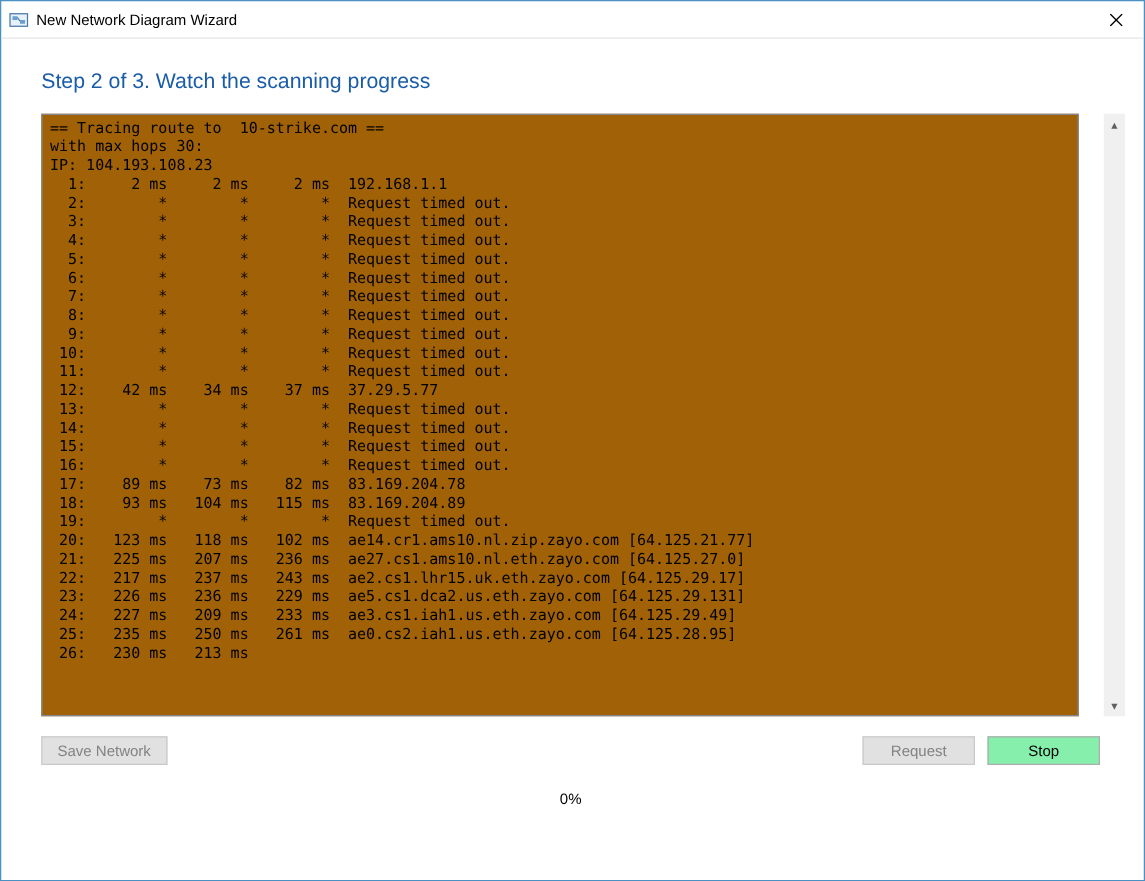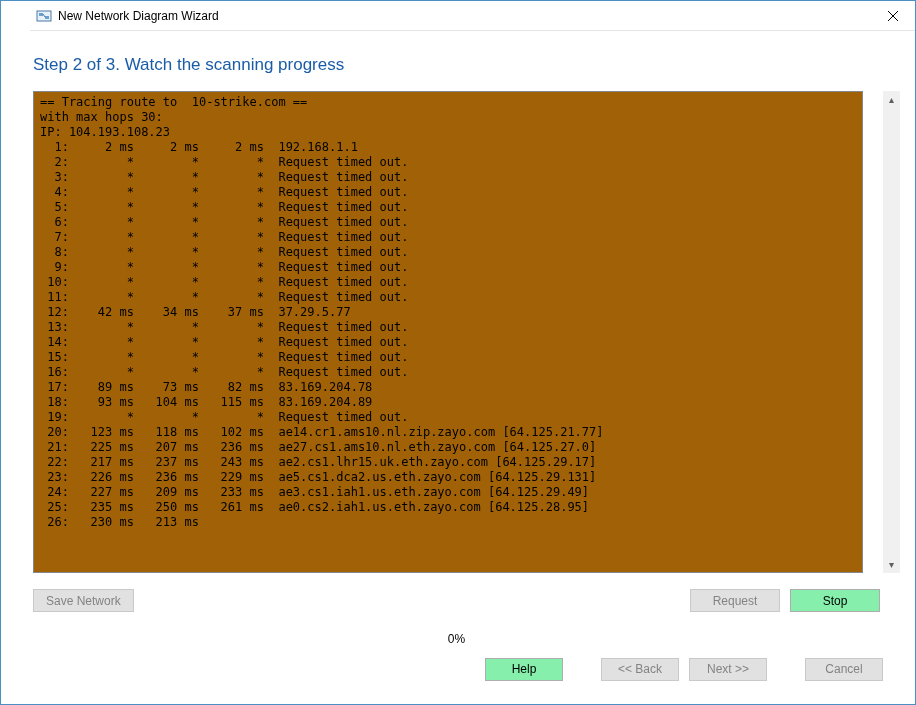--- a/index.html
+++ b/index.html
@@ -16,21 +16,20 @@
       border: 1px solid #4a90c2;
       display: flex;
       flex-direction: column;
     }
     .titlebar {
       height: 30px;
       display: flex;
       align-items: center;
       padding: 0 0 0 6px;
       border-bottom: 1px solid #e5e5e5;
-      margin-left: 29px;
     }
     .titlebar .app-icon {
       width: 16px; height: 16px;
       margin-right: 6px;
       display: inline-flex; align-items: center; justify-content: center;
     }
     .titlebar .title-text {
       flex: 1;
       font-size: 12px;
       color: #000;
@@ -191,21 +190,13 @@
     <div class="btn-row1">
       <button class="win-btn wide" disabled="">Save Network</button>
       <span class="spacer"></span>
       <button class="win-btn wide" disabled="" style="margin-right:10px">Request</button>
       <button class="win-btn wide">Stop</button>
     </div>
 
     <div class="progress-row">0%</div>
   </div>
 
-  <div class="footer">
-    <button class="win-btn">Help</button>
-    <span style="width:18px"></span>
-    <button class="win-btn" disabled="">&lt;&lt; Back</button>
-    <button class="win-btn" disabled="">Next &gt;&gt;</button>
-    <span style="width:18px"></span>
-    <button class="win-btn" disabled="">Cancel</button>
-  </div>
 </div>
 
 </body></html>

